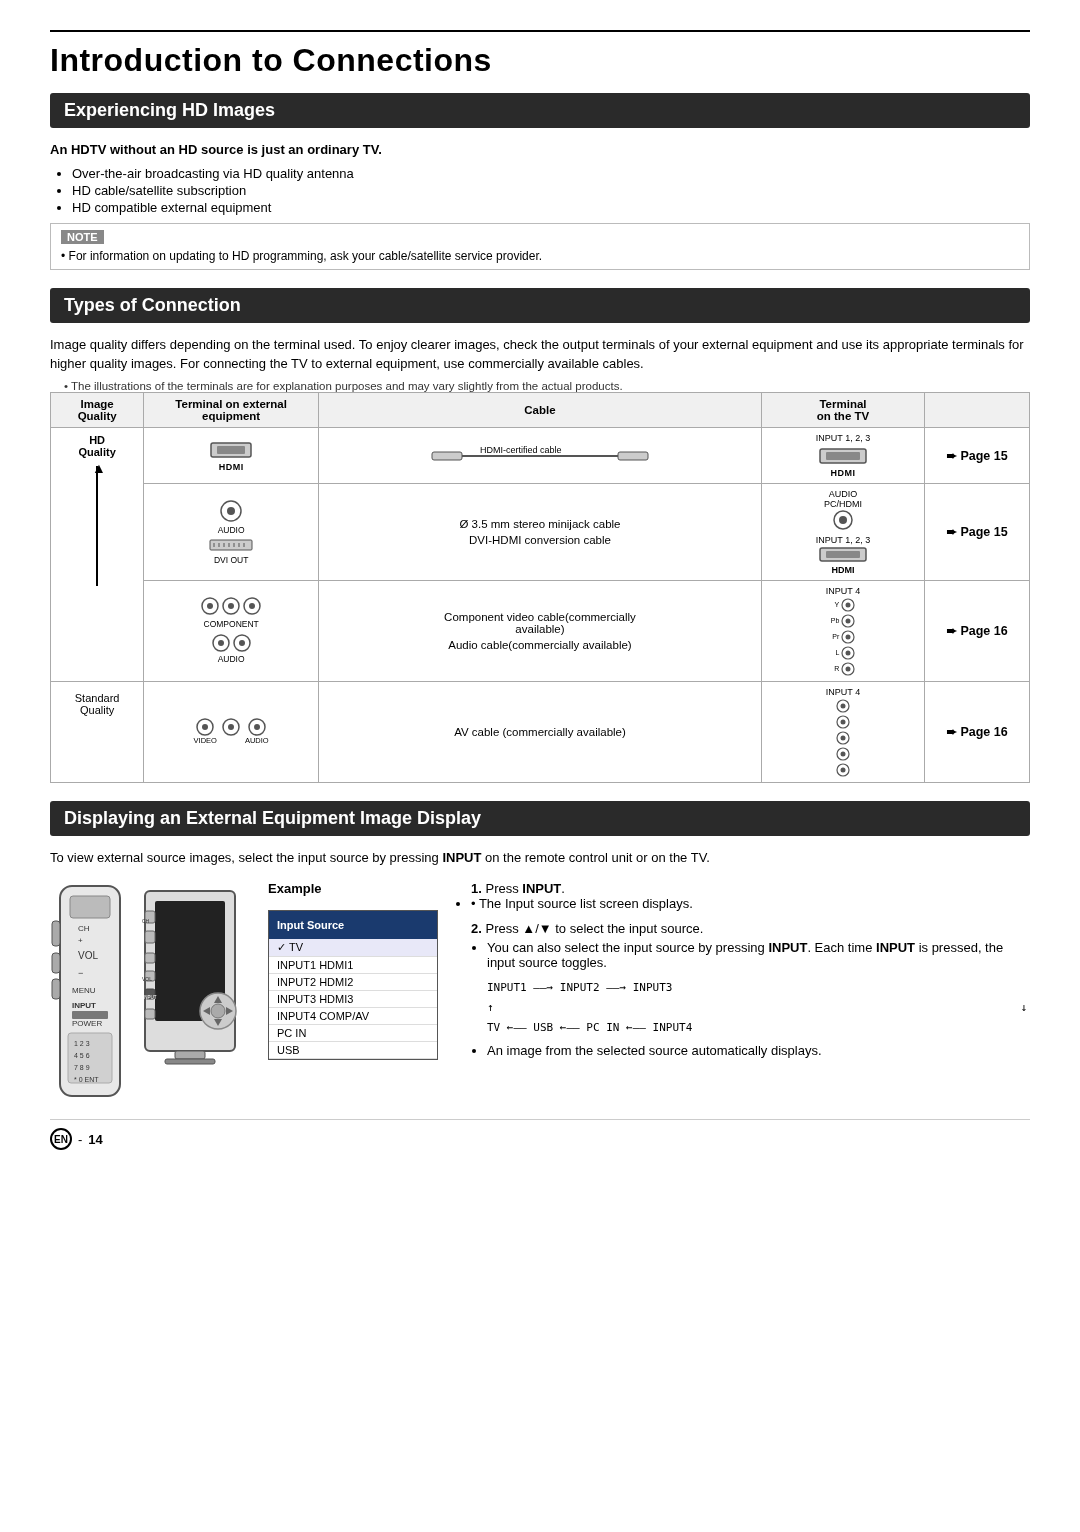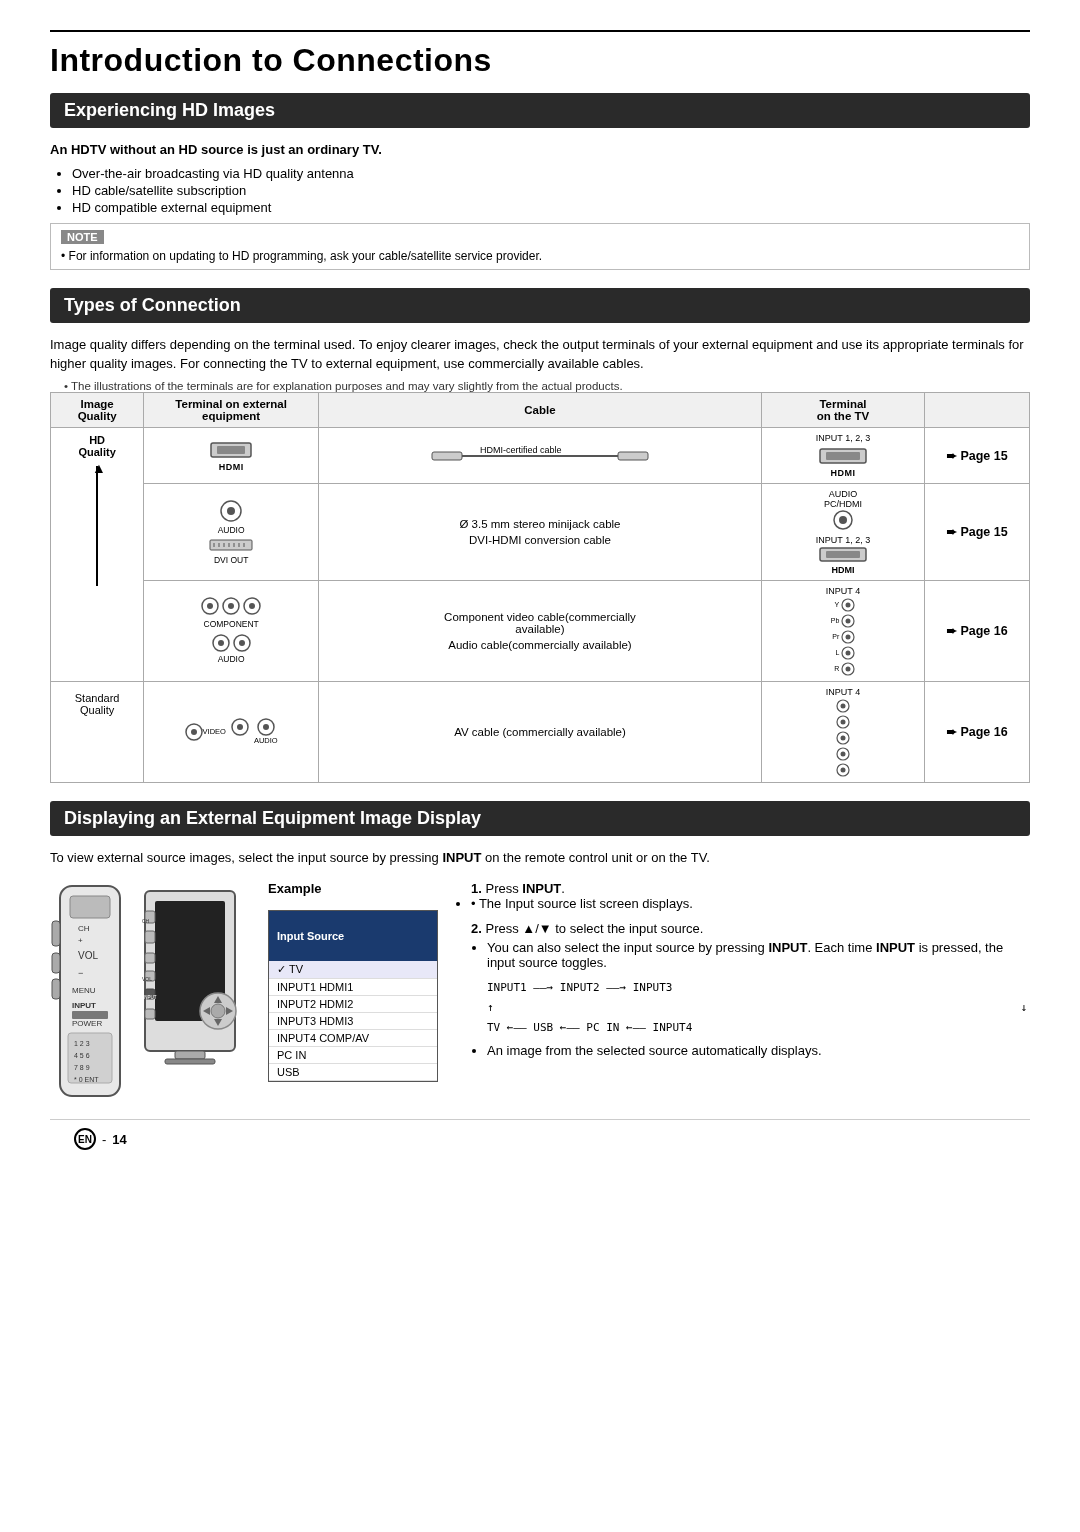--- a/index.html
+++ b/index.html
@@ -80,42 +80,42 @@
     
     .example-screen {
       border: 1.5px solid #555;
       width: 170px;
       font-size: 11px;
       margin-top: 4px;
     }
     .example-header {
       background: #1a3a6e;
       color: #fff;
-      padding: 19px 8px;
+      padding: 8px 8px;
       font-size: 11px;
       font-weight: bold;
     }
     .example-item {
       padding: 2px 8px;
       font-size: 11px;
       border-bottom: 1px solid #ddd;
     }
     .example-item.active { background: #e8e8f8; }
     .step { margin-bottom: 10px; }
 
     .divider-line { border-top: 2px solid #000; margin-bottom: 10px; }
 
     .terminal-img {
       display: flex;
       flex-direction: column;
       align-items: center;
       gap: 2px;
       font-size: 9px;
     }
-    .footer-bar { display: flex; align-items: center; gap: 6px; margin-left: 24px; }
+    .footer-bar { display: flex; align-items: center; gap: 6px; }
     .circle-en {
       width: 22px; height: 22px;
       border-radius: 50%;
       border: 2px solid #000;
       display: flex; align-items: center; justify-content: center;
       font-size: 10px; font-weight: bold;
     }
   </style>
 </head>
 <body>
@@ -324,21 +324,21 @@
         </td>
       </tr>
 
       <tr>
         <td style="font-size:11px;vertical-align:top;padding-top:10px;margin-left:20px;">
           Standard<br>Quality
         </td>
         <td>
           <div class="terminal-img">
             <div style="display:flex;gap:5px;">
-              <div style="display:flex;flex-direction:row;align-items:center;">
+              <div style="display:flex;flex-direction:column;align-items:center;">
                 <svg width="18" height="18">
                     <circle cx="9" cy="9" r="8" fill="none" stroke="#555" stroke-width="1.5"></circle>
                     <circle cx="9" cy="9" r="3" fill="#555"></circle>
                   </svg>
                 <span style="font-size:7.5px;">VIDEO</span>
               </div>
               <div style="display:flex;flex-direction:column;align-items:center;">
                 <svg width="18" height="18">
                     <circle cx="9" cy="9" r="8" fill="none" stroke="#555" stroke-width="1.5"></circle>
                     <circle cx="9" cy="9" r="3" fill="#555"></circle>

